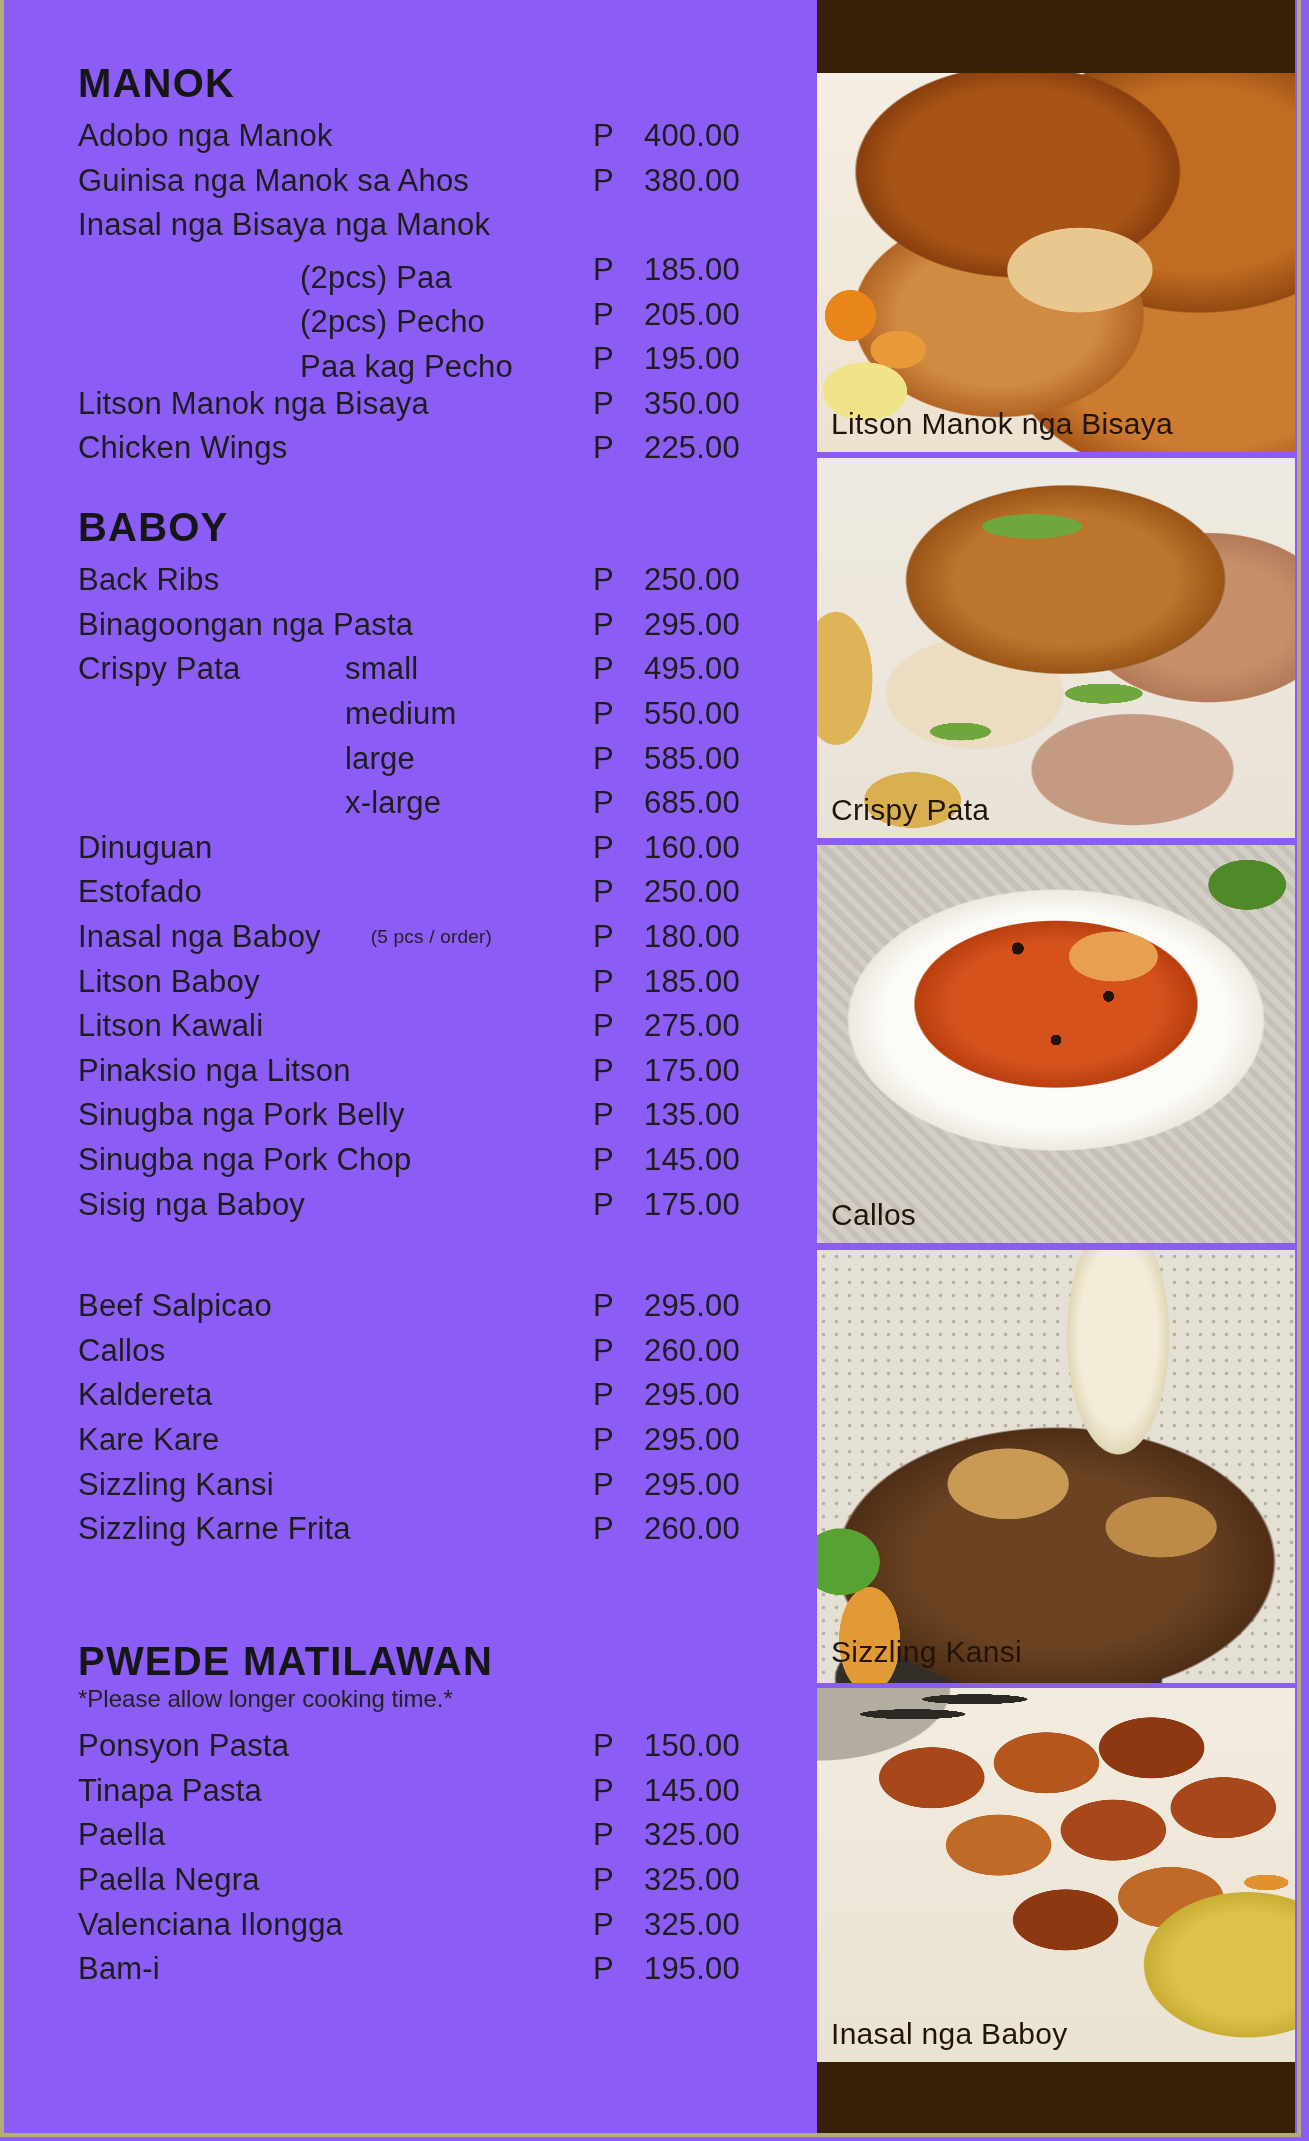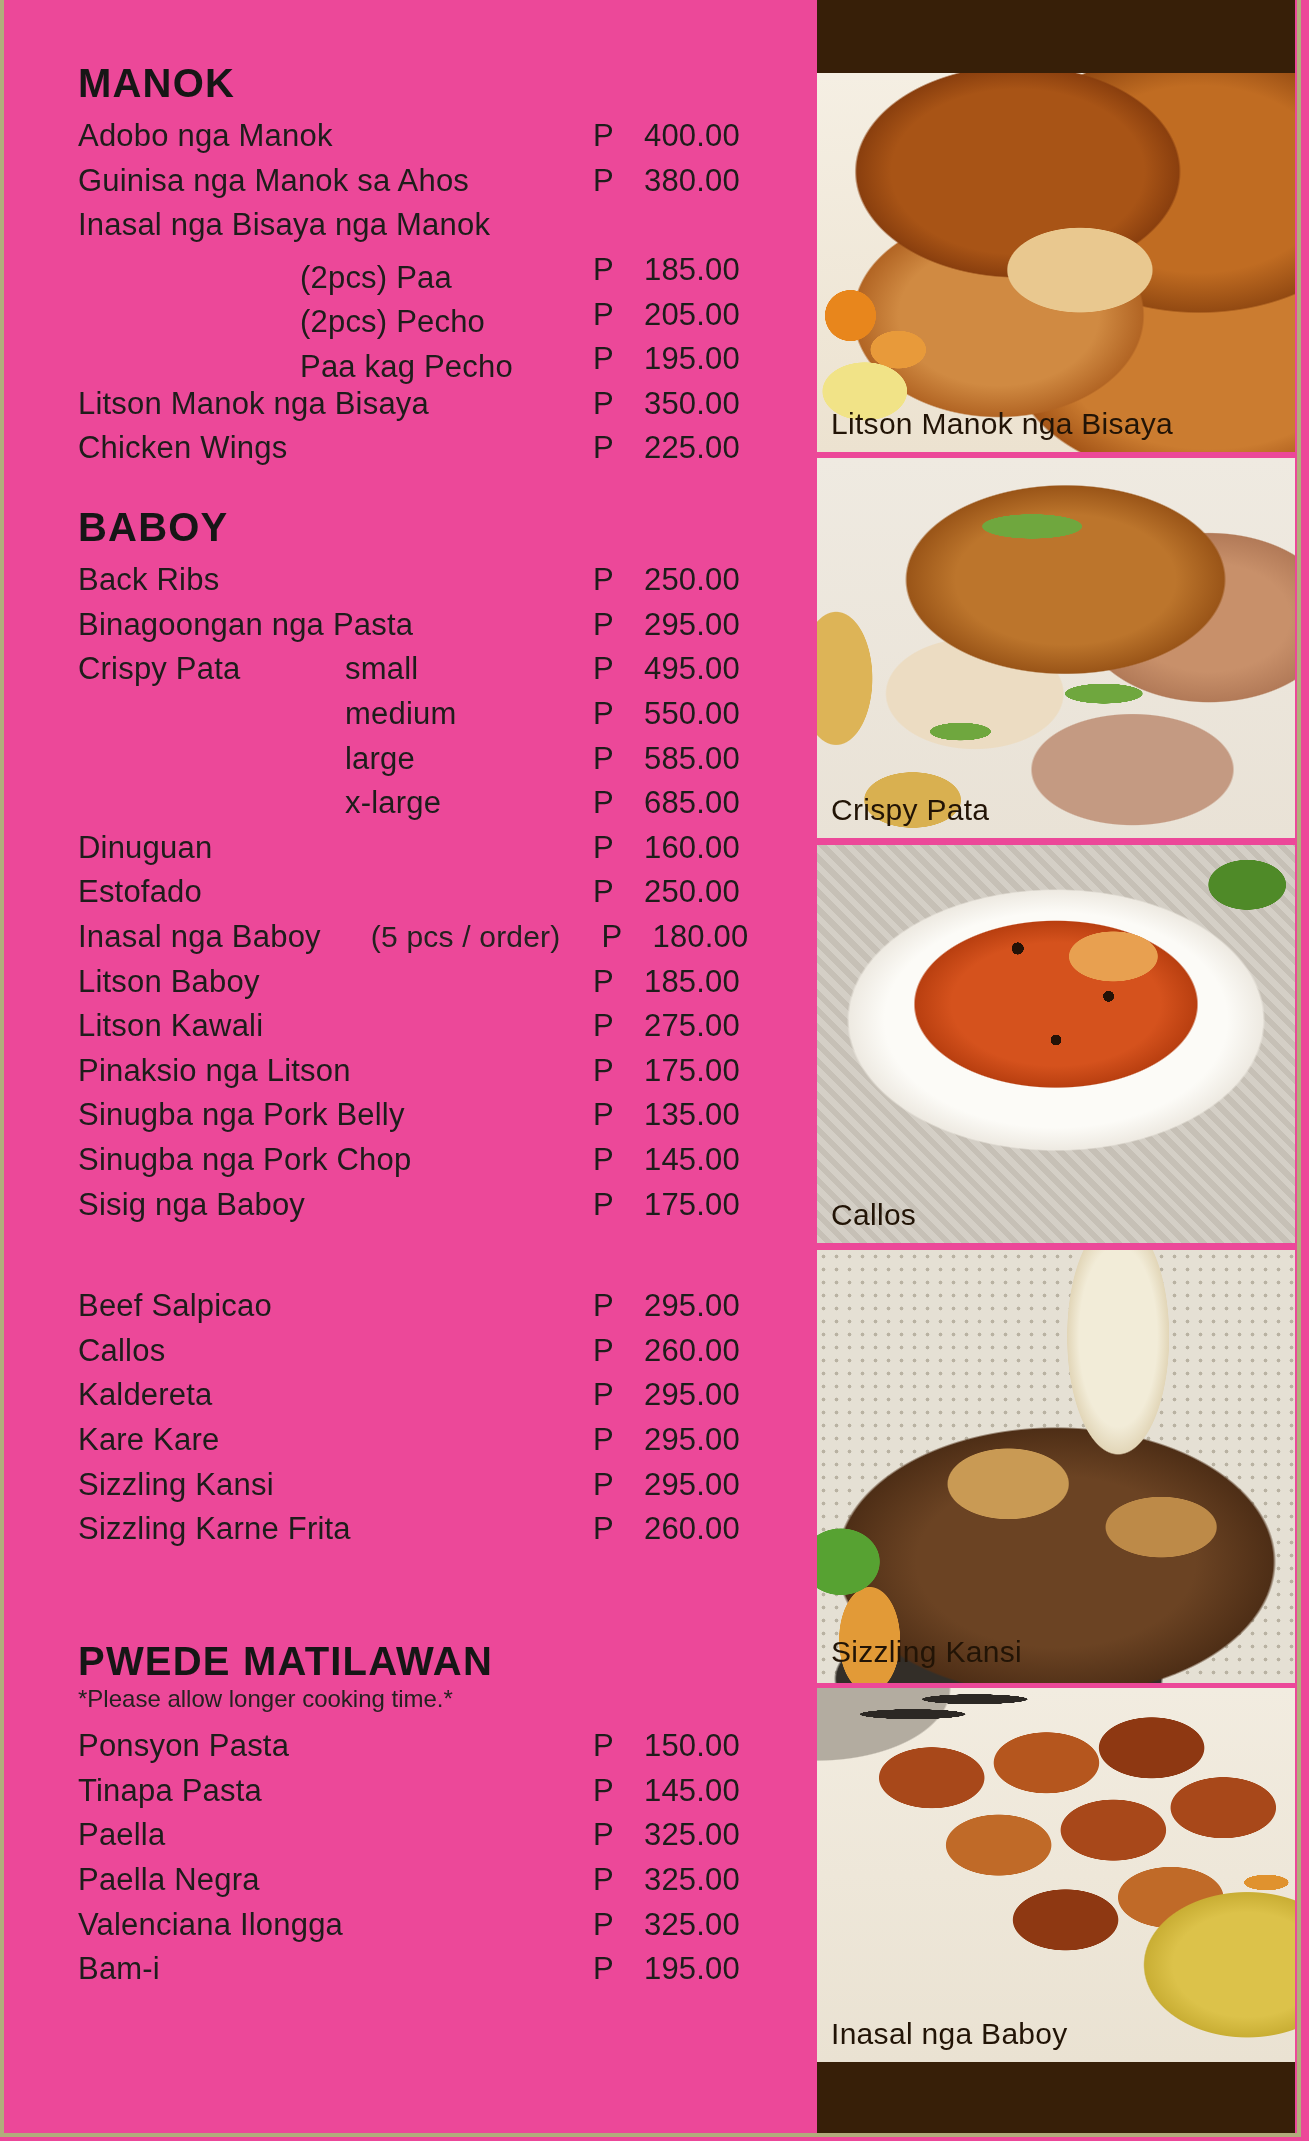--- a/index.html
+++ b/index.html
@@ -1,19 +1,19 @@
 <!DOCTYPE html>
 <html><head>
 <meta charset="utf-8">
 <style>
   html,body{margin:0;padding:0;background:#ffffff;}
   .page{
     position:relative;
     width:1309px;height:2141px;
-    background:#ec4899;
+    background:#8b5cf6;
     font-family:"Liberation Sans", sans-serif;
     color:#1e1d1b;
     overflow:hidden;
   }
   
   .border-line{position:absolute;background:#b2ad7c;}
   .border-line.left{left:0;top:0;width:4px;height:2137px;}
   .border-line.right{left:1297px;top:0;width:4px;height:2137px;}
   .border-line.bottom{left:0;top:2133px;width:1301px;height:4px;}
 
@@ -30,21 +30,21 @@
   }
   .sec-note{margin:2px 0 0 0;font-size:24px;line-height:26px;color:#242220;}
   .rows{margin-top:8px;}
   .sec-3 .rows{margin-top:12px;}
   .row{
     position:relative;display:flex;align-items:center;
     height:44.6px;font-size:31px;letter-spacing:0.2px;white-space:nowrap;gap:41px;
   }
   .row.sub .item-name{padding-left:222px;margin-top:15px;}
   .item-size{position:absolute;left:267px;}
-  .item-note{font-size:30px;margin-left:9px;color:#242220;}
+  .item-note{font-size:19px;margin-left:9px;color:#242220;}
   .price{
     margin-left:auto;width:147px;flex:0 0 147px;
     display:flex;justify-content:space-between;align-items:center;
   }
 
   
   .photo-col{position:absolute;left:817px;top:0;width:478px;height:2141px;}
   .band{position:absolute;left:0;width:478px;background:#371f08;}
   .band-top{top:0;height:73px;}
   .band-bottom{top:2062px;height:71px;}

